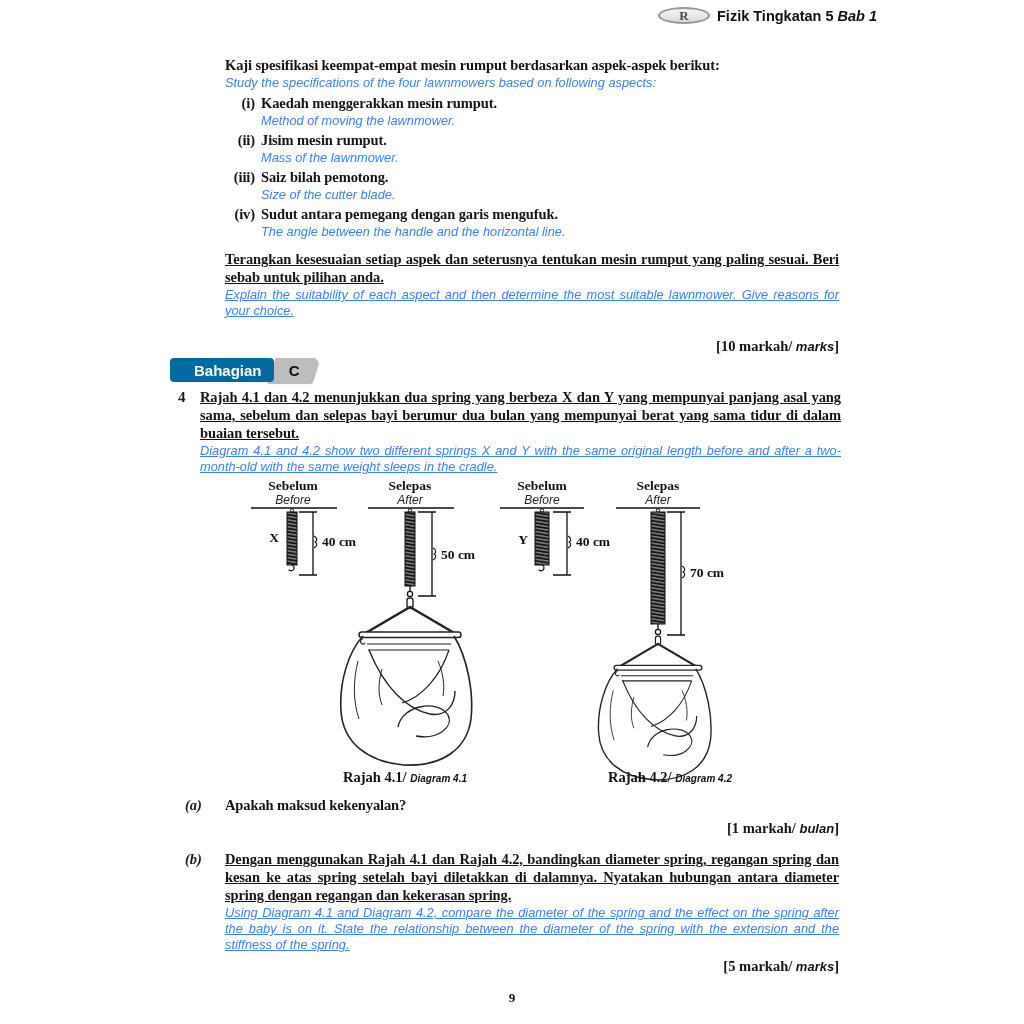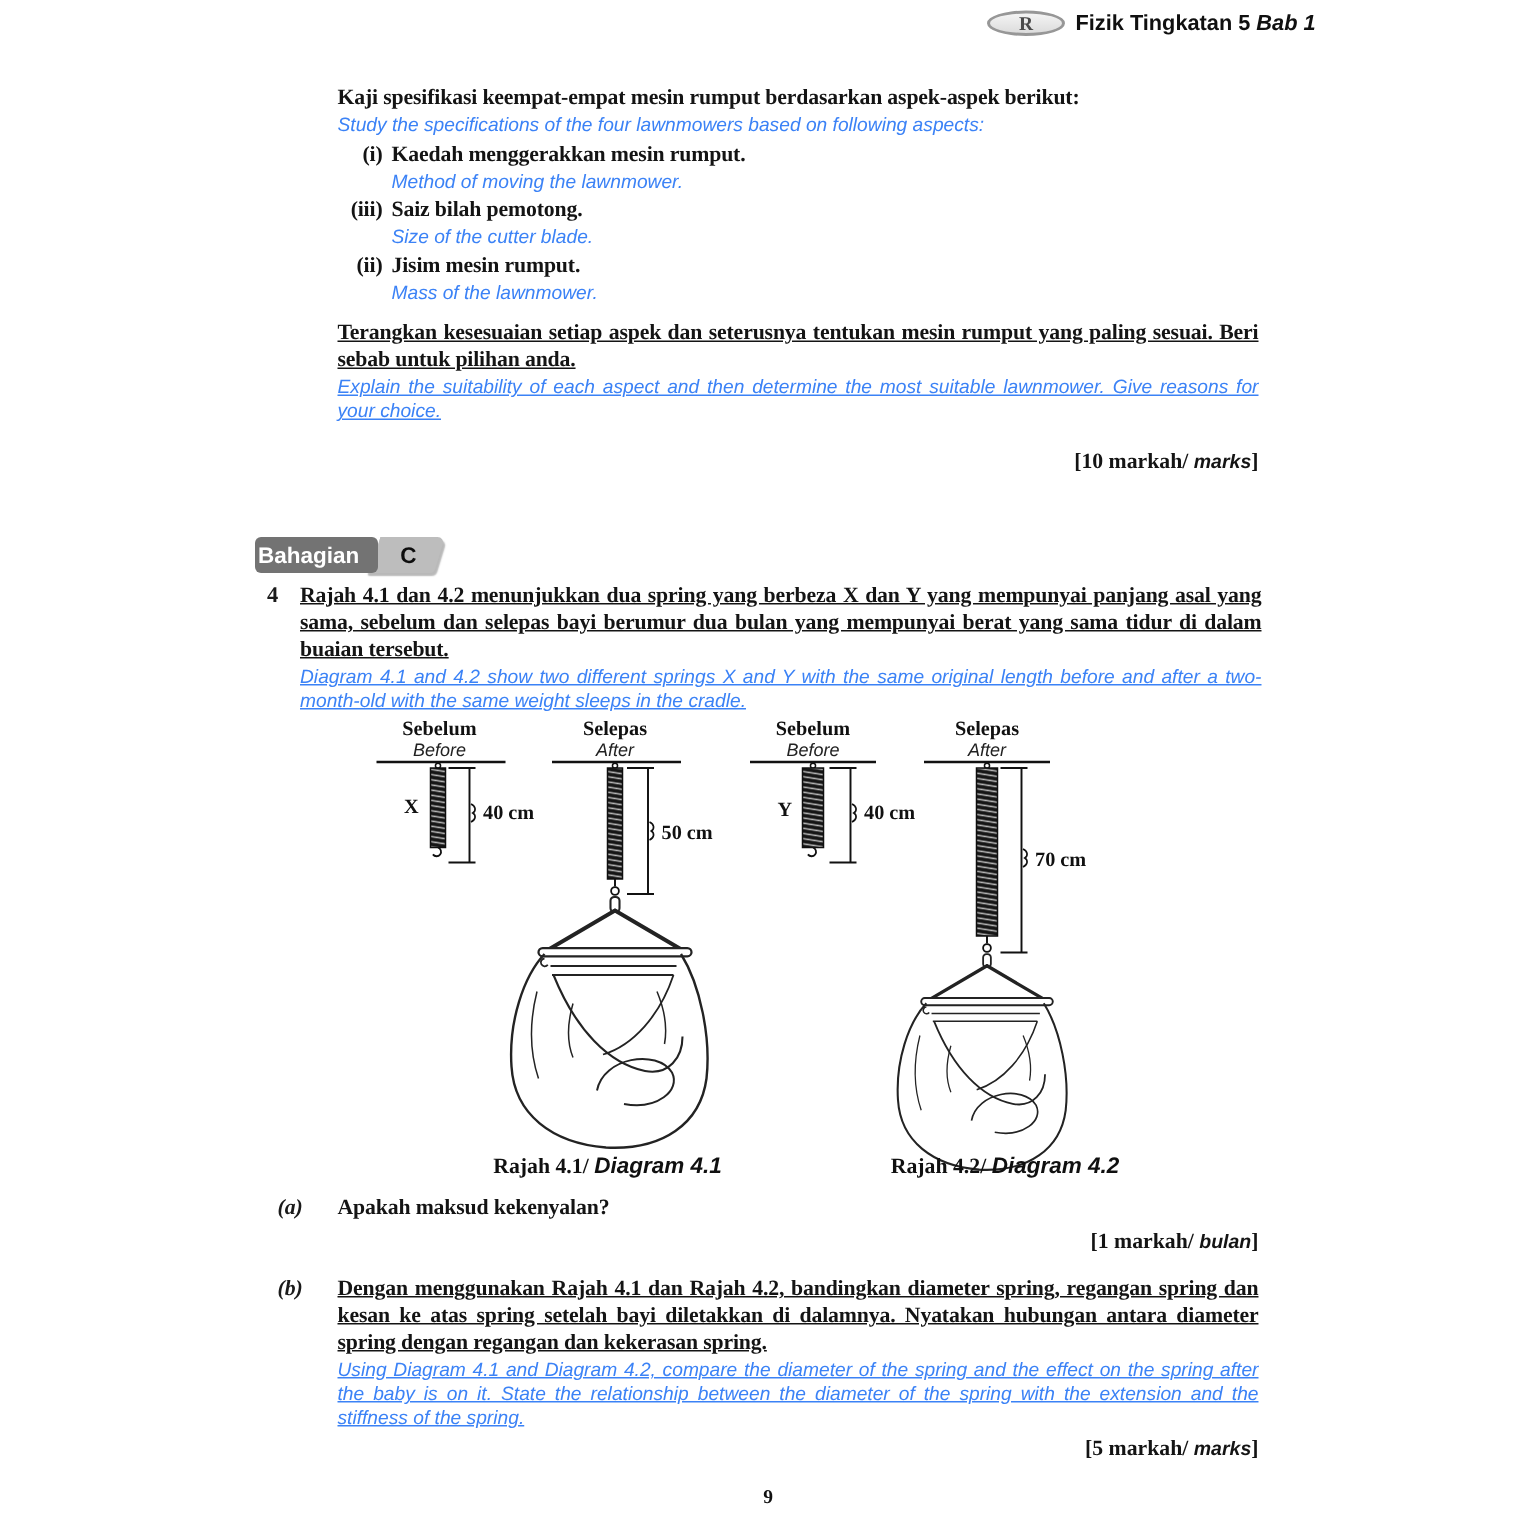--- a/index.html
+++ b/index.html
@@ -33,21 +33,21 @@
   .block-intro { position:absolute; left:225px; top:57px; width:614px; }
   .aspects { margin-top:4px; }
   .aspect { display:grid; grid-template-columns:34px 1fr; column-gap:6px; margin:0 0 3px -4px; }
   .aspect .num { text-align:right; }
   .closing { margin-top:11px; }
   .closing .marks { margin-top:18px; }
 
   
   .badge { position:absolute; left:170px; top:358px; display:flex; align-items:stretch;
            font-family:"Liberation Sans",sans-serif; font-weight:bold; font-size:15px; height:24px; }
-  .badge-main { background:#737373; color:#fff; padding:2px 12px 2px 2px;
+  .badge-main { background:#0369a1; color:#fff; padding:2px 12px 2px 24px;
                 border-radius:4px; display:flex; align-items:center; position:relative; z-index:2; }
   .badge-tab { background:#bdbdbd; margin-left:-5px; padding:2px 15px 2px 17px;
                display:flex; align-items:center; transform:skewX(-17deg);
                border-left:3px solid #fff; border-radius:2px 5px 3px 2px;
                box-shadow:2px 2px 1px rgba(0,0,0,0.28); }
   .badge-tab span { transform:skewX(17deg); color:#0d0d0d; }
 
   
   .q4 { position:absolute; left:178px; top:389px; width:663px; }
   .q4-num { position:absolute; left:0; top:0; font-weight:bold; font-size:15px;
@@ -56,21 +56,21 @@
 
   
   .diagram { position:absolute; left:235px; top:478px; width:560px; height:312px; }
   .t-ms  { font-family:"Liberation Serif",serif; font-weight:bold; font-size:13.5px; fill:#111; }
   .t-en  { font-family:"Liberation Sans",sans-serif; font-style:italic; font-size:12px; fill:#222; }
   .t-meas{ font-family:"Liberation Serif",serif; font-weight:600; font-size:13.5px; fill:#111; }
 
   .caption { position:absolute; top:769px; width:230px; text-align:center;
              font-family:"Liberation Serif",serif; font-weight:bold; font-size:14.5px; color:#101010; }
   .caption .en-cap { font-family:"Liberation Sans",sans-serif; font-style:italic;
-                     font-weight:bold; font-size:15px; }
+                     font-weight:bold; font-size:10px; }
   .caption-1 { left:290px; } .caption-2 { left:555px; }
 
   
   .parts { position:absolute; left:185px; top:797px; width:654px; }
   .part { display:grid; grid-template-columns:40px 1fr; }
   .part .plabel { font-family:"Liberation Serif",serif; font-weight:bold; font-style:italic;
                   font-size:14.5px; }
   .part-a .marks { margin-top:5px; }
   .part-b { margin-top:14px; }
   .part-b .marks { margin-top:5px; }
@@ -96,31 +96,38 @@
 
     <div class="aspects">
       <div class="aspect">
         <div class="num ms">(i)</div>
         <div>
           <div class="ms">Kaedah menggerakkan mesin rumput.</div>
           <div class="en">Method of moving the lawnmower.</div>
         </div>
       </div>
       <div class="aspect">
+        <div class="num ms">(ii)</div>
+        <div>
+          <div class="ms">Jisim mesin rumput.</div>
+          <div class="en">Mass of the lawnmower.</div>
+        </div>
+      </div>
+      <div class="aspect">
         <div class="num ms">(iii)</div>
         <div>
           <div class="ms">Saiz bilah pemotong.</div>
           <div class="en">Size of the cutter blade.</div>
         </div>
       </div>
       <div class="aspect">
-        <div class="num ms">(ii)</div>
-        <div>
-          <div class="ms">Jisim mesin rumput.</div>
-          <div class="en">Mass of the lawnmower.</div>
+        <div class="num ms">(iv)</div>
+        <div>
+          <div class="ms">Sudut antara pemegang dengan garis mengufuk.</div>
+          <div class="en">The angle between the handle and the horizontal line.</div>
         </div>
       </div>
     </div>
 
     <div class="closing">
       <div class="ms just">Terangkan kesesuaian setiap aspek dan seterusnya tentukan mesin rumput yang paling sesuai. Beri sebab untuk pilihan anda.</div>
       <div class="en just">Explain the suitability of each aspect and then determine the most suitable lawnmower. Give reasons for your choice.</div>
       <div class="marks">
         <span>[10 markah/ </span><span class="it">marks</span><span>]</span>
       </div>

